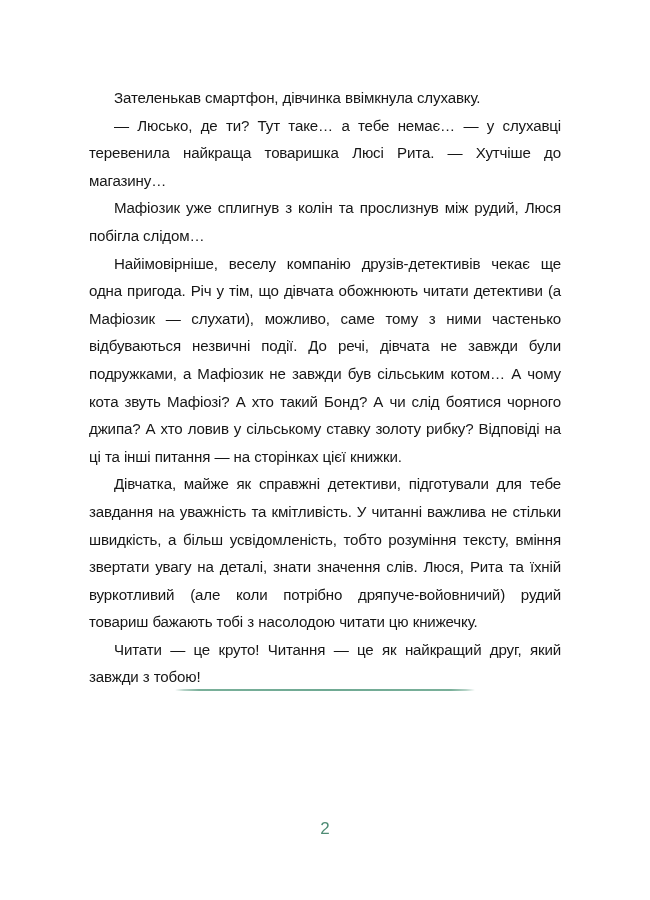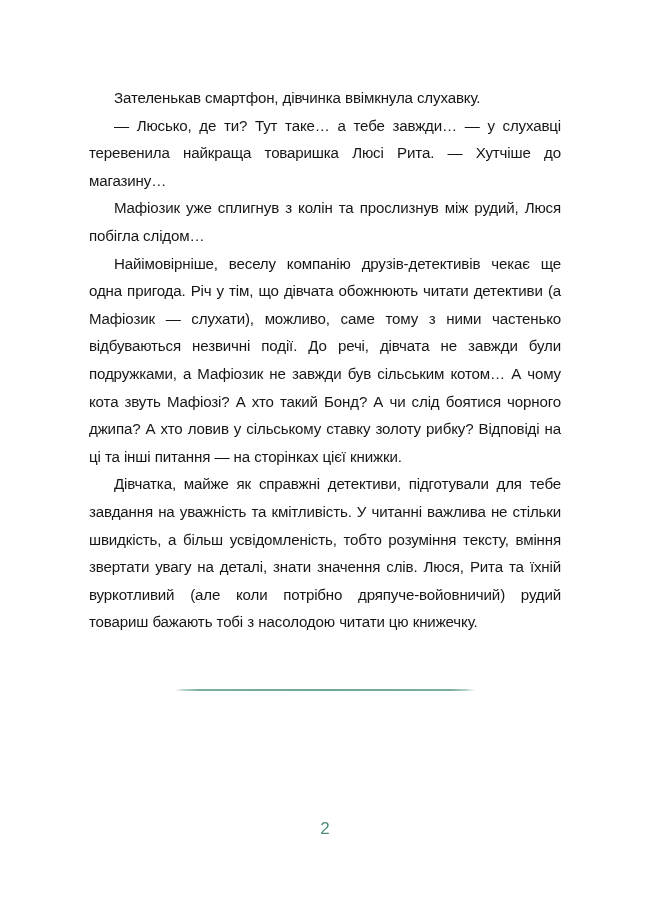--- a/index.html
+++ b/index.html
@@ -86,24 +86,25 @@
     font-family: "Liberation Sans", sans-serif;
   }
 </style>
 </head>
 <body>
 
 <div class="page">
 
   <div class="text-block">
     <p class="para">Зателенькав смартфон, дівчинка ввімкнула слухавку.</p>
-    <p class="para">— Люсько, де ти? Тут таке… а тебе завжди… — у слухавці теревенила найкраща товаришка Люсі Рита. — Хутчіше до магазину…</p>
+    <p class="para">— Люсько, де ти? Тут таке… а тебе немає… — у слухавці теревенила найкраща товаришка Люсі Рита. — Хутчіше до магазину…</p>
     <p class="para">Мафіозик уже сплигнув з колін та прослизнув між рудий, Люся побігла слідом…</p>
     <p class="para">Найімовірніше, веселу компанію друзів-детективів чекає ще одна пригода. Річ у тім, що дівчата обожнюють читати детективи (а Мафіозик — слухати), можливо, саме тому з ними частенько відбуваються незвичні події. До речі, дівчата не завжди були подружками, а Мафіозик не завжди був сільським котом… А чому кота звуть Мафіозі? А хто такий Бонд? А чи слід боятися чорного джипа? А хто ловив у сільському ставку золоту рибку? Відповіді на ці та інші питання — на сторінках цієї книжки.</p>
     <p class="para">Дівчатка, майже як справжні детективи, підготували для тебе завдання на уважність та кмітливість. У читанні важлива не стільки швидкість, а більш усвідомленість, тобто розуміння тексту, вміння звертати увагу на деталі, знати значення слів. Люся, Рита та їхній вуркотливий (але коли потрібно дряпуче-войовничий) рудий товариш бажають тобі з насолодою читати цю книжечку.</p>
+    <p class="para">Читати — це круто! Читання — це як найкращий друг, який завжди з тобою!</p>
   </div>
 
   <div class="divider-wrap">
     <div class="divider"></div>
   </div>
 
   <div class="folio">2</div>
 
 </div>
 

